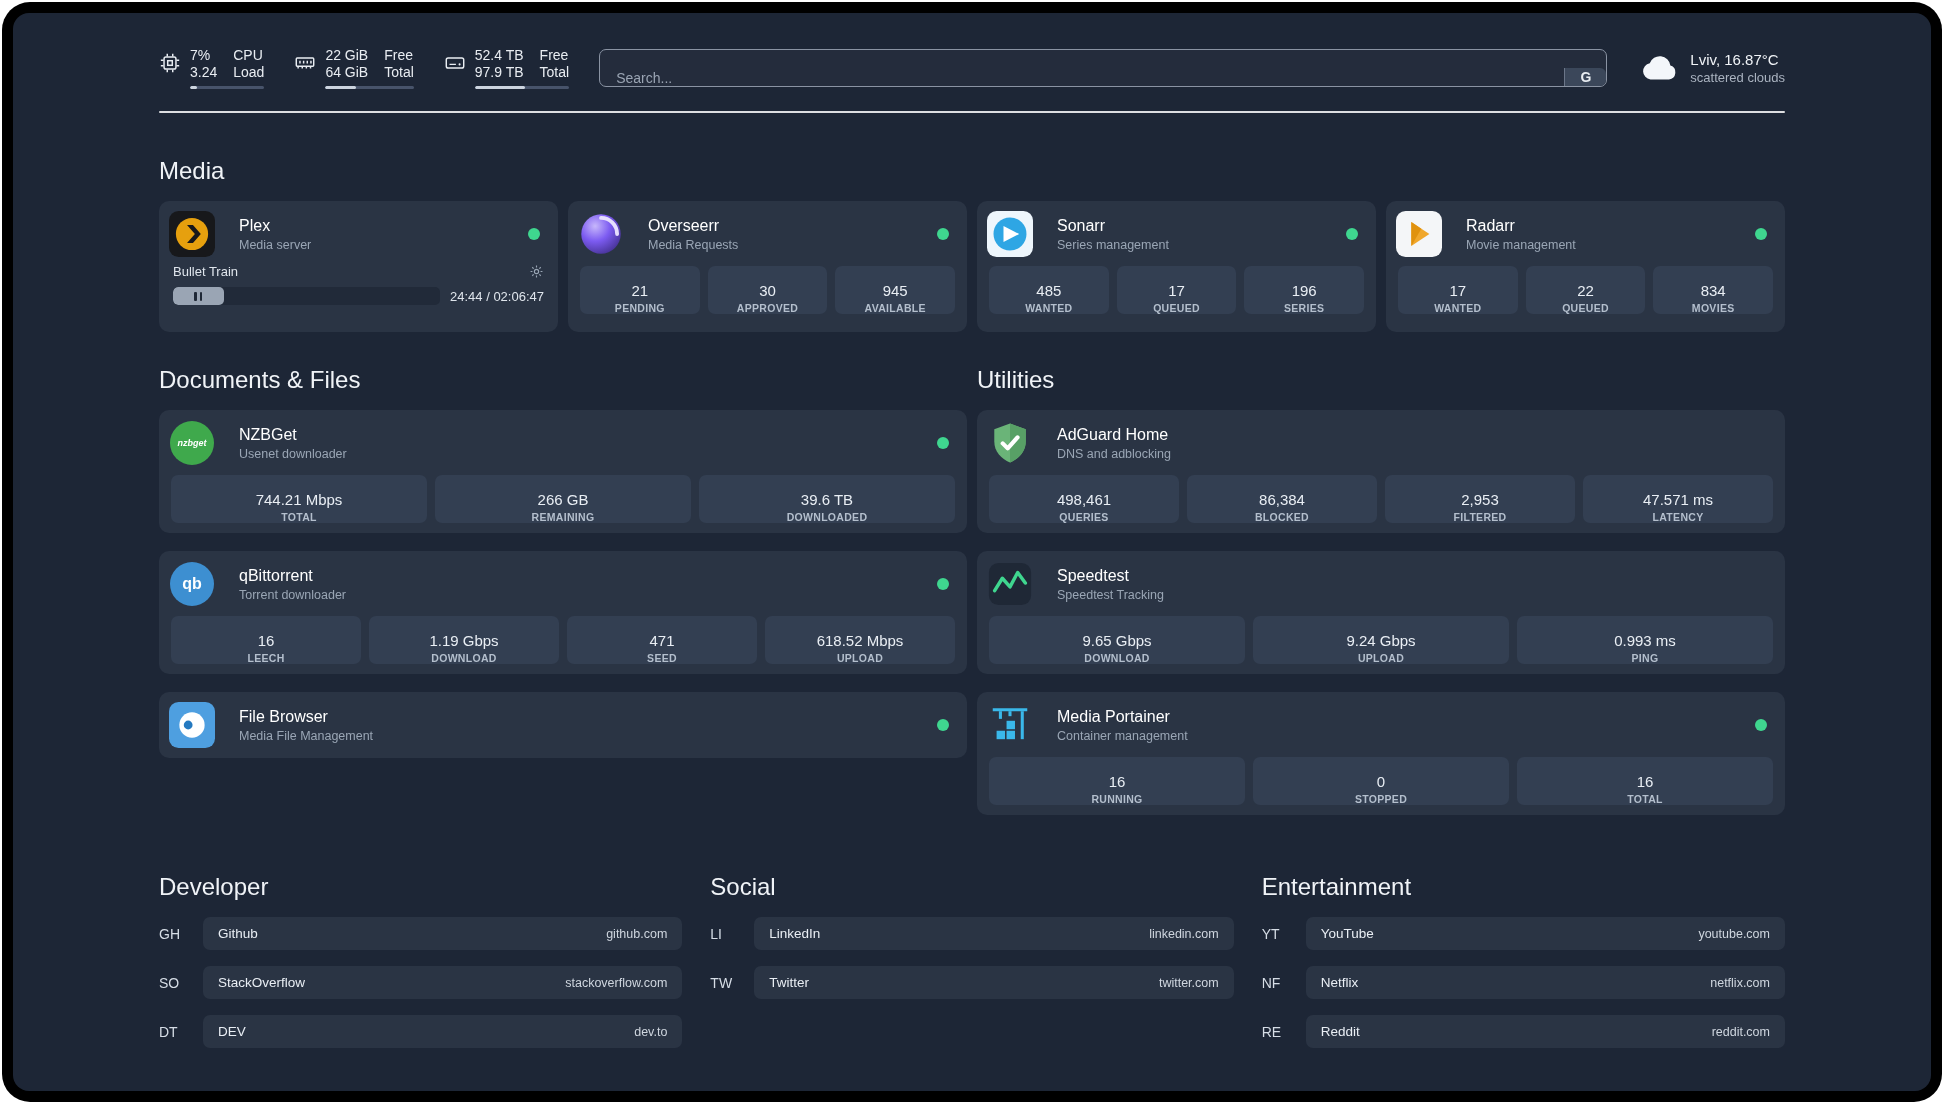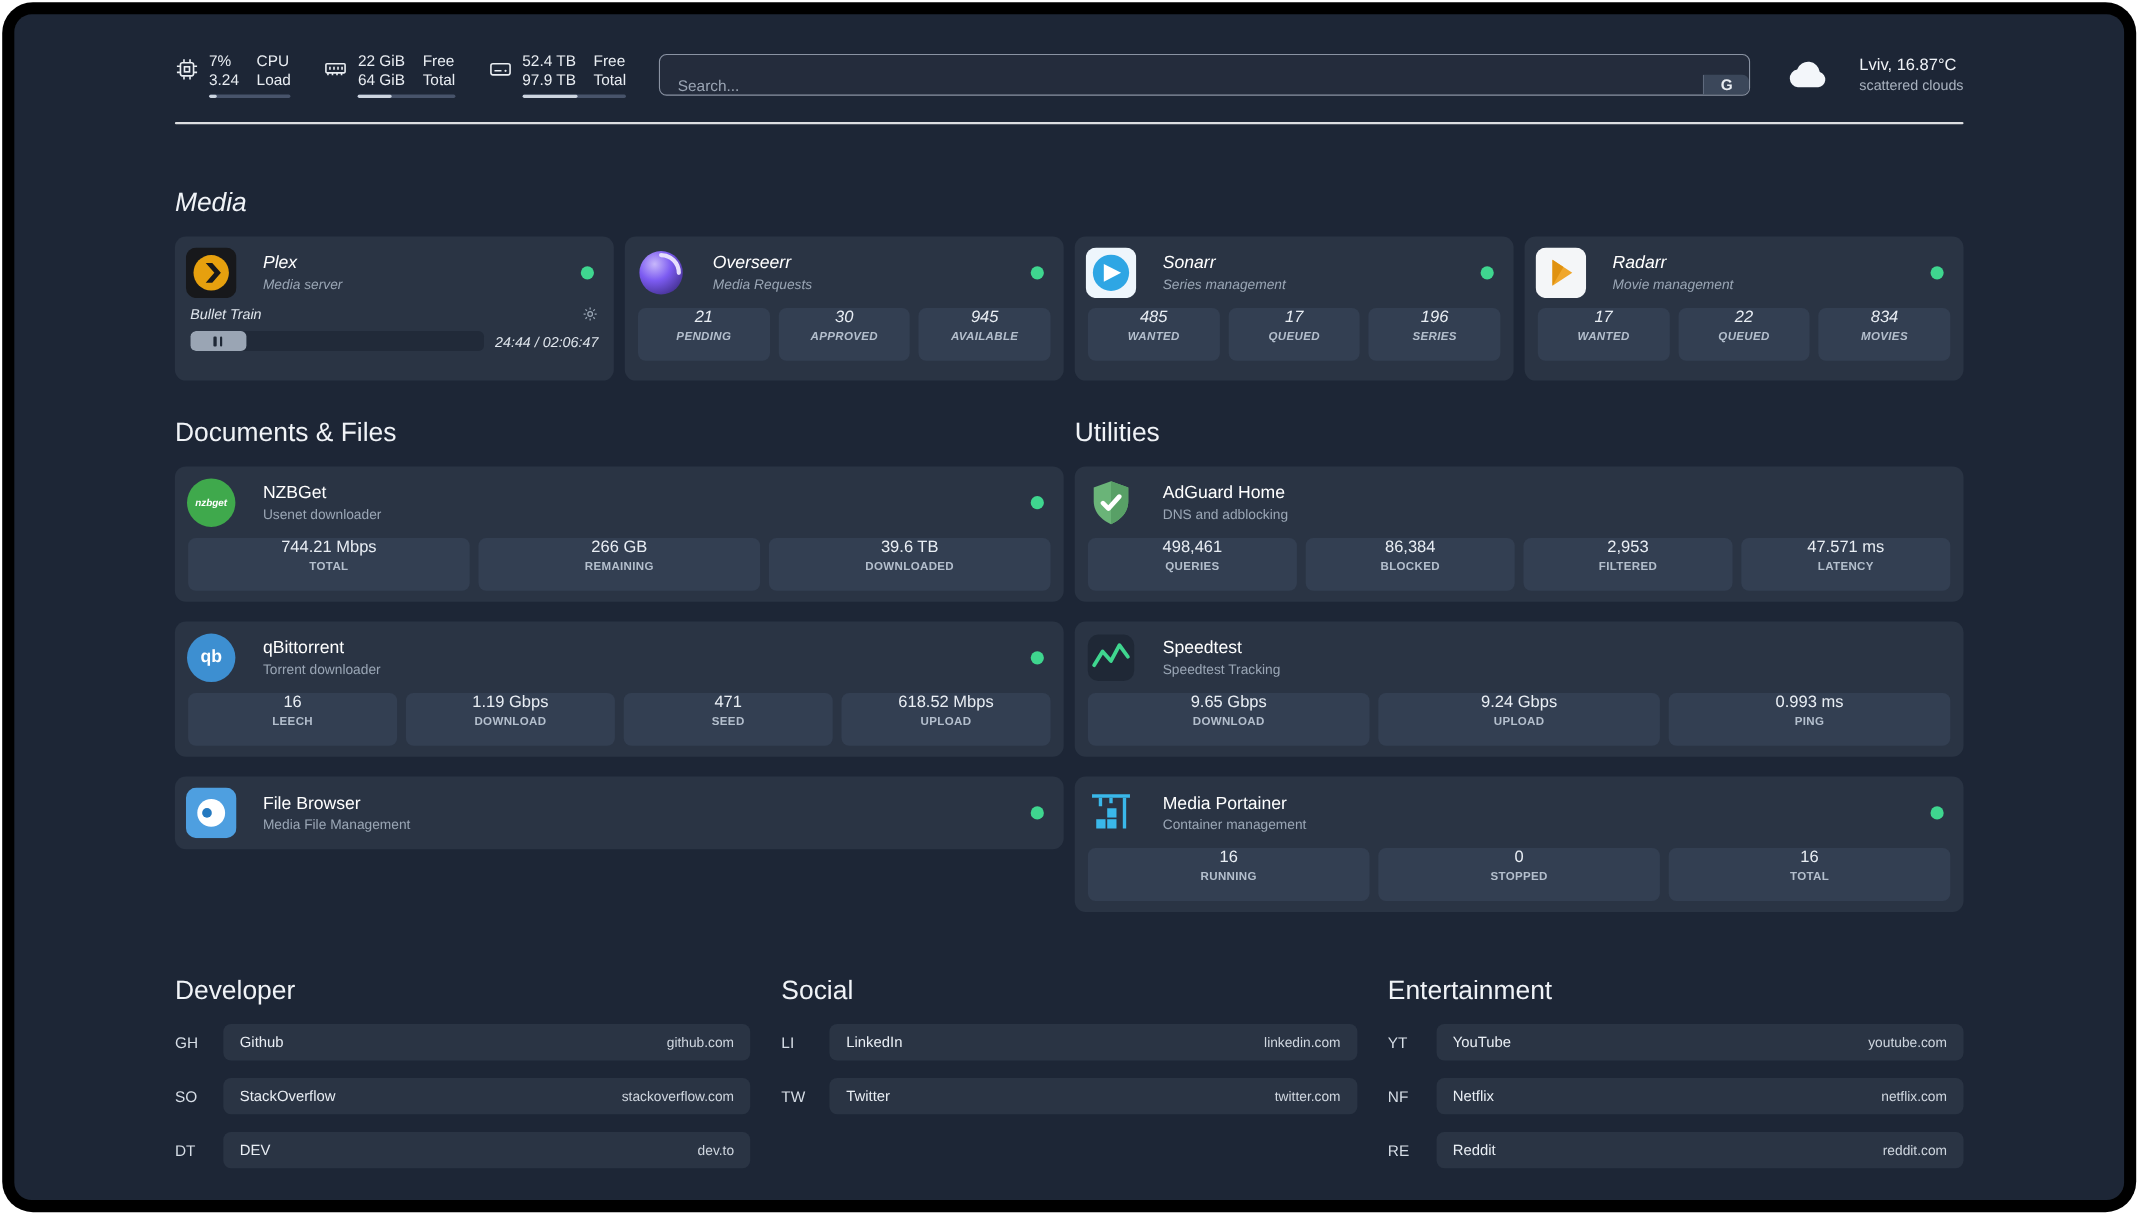--- a/index.html
+++ b/index.html
@@ -14,42 +14,42 @@
   .res-icon{width:22px;height:22px;margin-top:5px;flex:none;}
   .res-body{display:flex;flex-direction:column;}
   .res-cols{display:flex;gap:16px;font-size:14px;line-height:17px;color:#e9edf2;}
   .res-col{display:flex;flex-direction:column;align-items:flex-start;}
   .res-bar{margin-top:5px;height:3px;width:100%;background:#47536a;border-radius:2px;overflow:hidden;}
   .res-fill{height:100%;background:#ccd4df;border-radius:2px;}
   .search{flex:1;display:flex;align-items:flex-end;height:36px;border:1px solid #8a93a3;border-radius:7px;background:rgba(255,255,255,0.03);overflow:hidden;}
   .search input{flex:1;background:transparent;border:0;outline:none;color:#e9edf2;font-size:14px;padding:0 16px;font-family:inherit;}
   .search input::placeholder{color:#9aa4b3;}
   .search-btn{width:42px;border:0;border-left:1px solid #6b7689;background:#3b475a;color:#e9edf2;font-size:14px;font-weight:700;cursor:pointer;display:flex;align-items:center;justify-content:center;border-radius:0 6px 6px 0;font-family:inherit;}
-  .weather{display:flex;align-items:center;gap:25px;}
+  .weather{display:flex;align-items:center;gap:9px;}
   .weather-icon{width:44px;height:32px;flex:none;}
   .weather-loc{font-size:15px;color:#f0f3f7;}
   .weather-cond{font-size:13px;color:#aab3c0;margin-top:2px;}
   .divider{margin-top:18px;height:2px;background:rgba(255,255,255,0.85);border-radius:1px;}
 
   
   .section-h{font-size:24px;font-weight:500;color:#f0f3f7;margin:0 0 16px 0;}
-  .media-wrap{margin-top:58px;font-style:italic;}
+  .media-wrap{margin-top:44px;}
   .media-grid{display:grid;grid-template-columns:repeat(4,1fr);gap:10px;}
   .card{background:#2a3444;border-radius:10px;padding:10px;box-sizing:border-box;position:relative;}
   .media-grid .card{min-height:131px;}
   .card-head{display:flex;align-items:center;gap:24px;}
   .svc-icon{width:46px;height:46px;flex:none;display:flex;align-items:center;justify-content:center;}
   .svc-icon svg{width:46px;height:46px;display:block;}
   .icon-circle{width:44px;height:44px;border-radius:50%;display:flex;align-items:center;justify-content:center;color:#fff;font-weight:700;}
   .svc-meta{display:flex;flex-direction:column;min-width:0;}
   .svc-title{font-size:16px;color:#ffffff;font-weight:500;white-space:nowrap;}
   .svc-sub{font-size:12.5px;color:#9aa6b5;margin-top:3px;white-space:nowrap;}
   .dot{width:12px;height:12px;border-radius:50%;background:#3fd68f;margin-left:auto;margin-right:8px;flex:none;}
   .stats{display:flex;gap:8px;margin-top:9px;padding:0 2px;}
-  .stat{flex:1;background:#333f52;border-radius:7px;height:48px;display:flex;flex-direction:column;align-items:center;justify-content:flex-start;gap:3px;min-width:0;}
+  .stat{flex:1;background:#333f52;border-radius:7px;height:48px;display:flex;flex-direction:column;align-items:center;justify-content:flex-end;gap:3px;min-width:0;}
   .stat-v{font-size:15px;color:#e9eef4;white-space:nowrap;}
   .stat-l{font-size:10.5px;font-weight:700;color:#b4bfcd;letter-spacing:.3px;white-space:nowrap;}
 
   
   .player{margin-top:7px;padding:0 4px;}
   .player-row1{display:flex;align-items:center;justify-content:space-between;font-size:13px;color:#dfe5ec;}
   .gear{width:15px;height:15px;cursor:pointer;}
   .player-row2{display:flex;align-items:center;gap:10px;margin-top:8px;}
   .pbar{flex:1;height:18px;background:#212a39;border-radius:5px;position:relative;overflow:hidden;}
   .pfill{position:absolute;left:0;top:0;bottom:0;background:#9aa5b4;border-radius:5px;display:flex;align-items:center;justify-content:center;gap:3px;}

